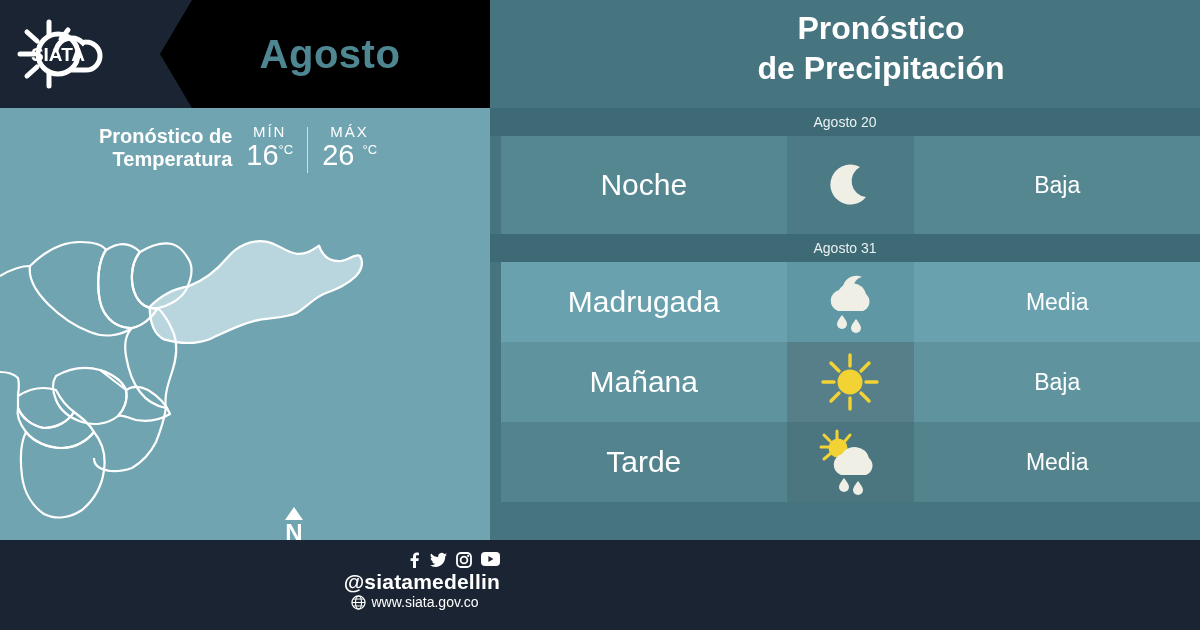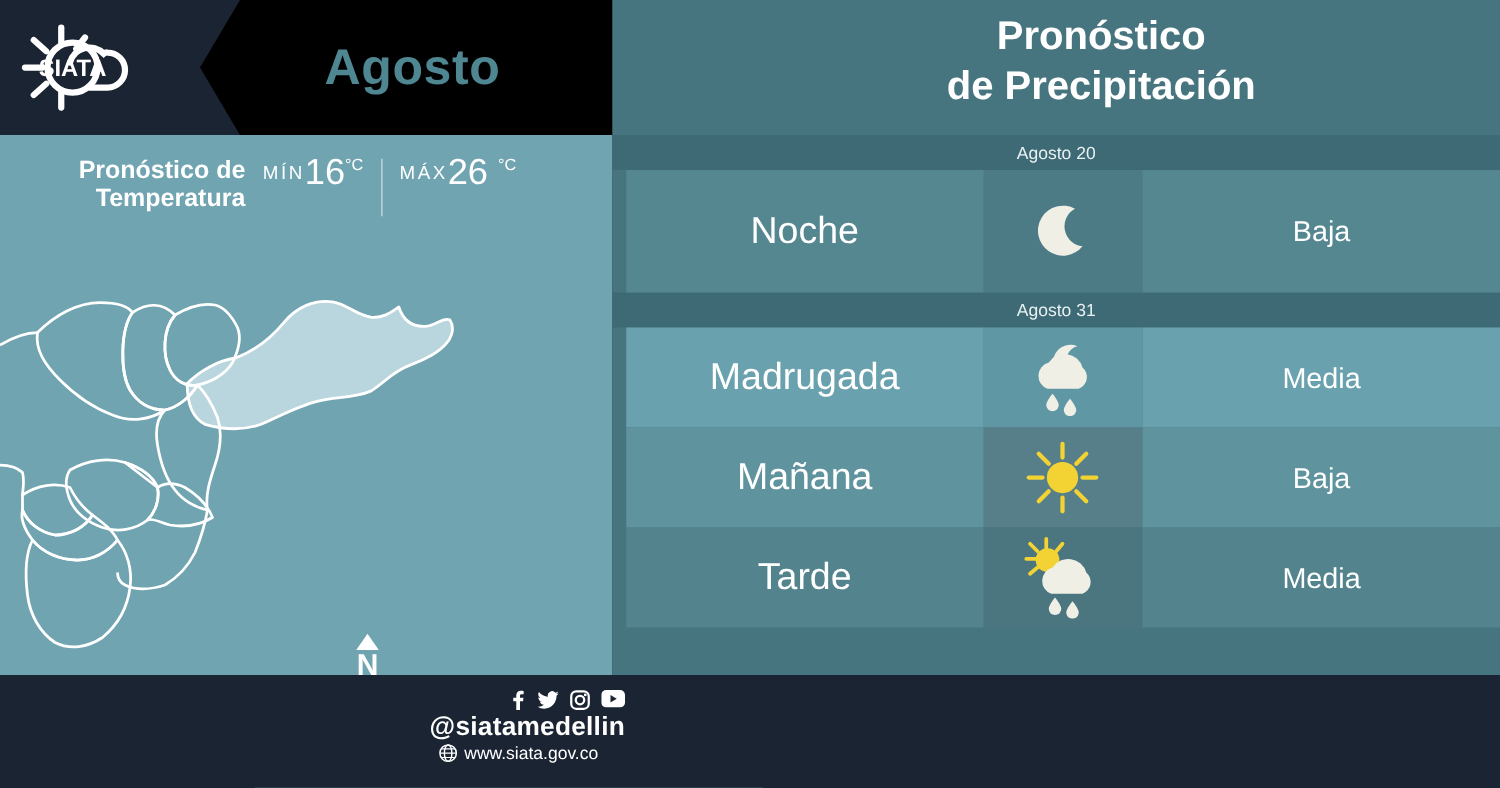--- a/index.html
+++ b/index.html
@@ -25,21 +25,21 @@
   .city-name{
     position:absolute;left:170px;top:0;width:320px;height:108px;
     display:flex;align-items:center;justify-content:center;
     color:#4e8792;font-size:40px;font-weight:bold;letter-spacing:.5px;
   }
 
   .temp-block{position:absolute;left:0;top:112px;width:490px;height:72px;
     display:flex;align-items:center;justify-content:center;}
   .temp-title{color:#ffffff;font-size:20px;font-weight:bold;line-height:1.15;text-align:right;}
   .temp-vals{display:flex;align-items:flex-start;color:#ffffff;}
-  .tv{display:flex;flex-direction:row;align-items:center;padding:0 14px;}
+  .tv{display:flex;flex-direction:column;align-items:center;padding:0 14px;}
   .tv .lbl{font-size:15px;letter-spacing:2px;font-weight:300;}
   .tv .num{font-size:29px;font-weight:300;line-height:1.1;}
   .tv .num sup{font-size:13px;vertical-align:super;letter-spacing:0;}
   .tdiv{width:1px;height:46px;background:rgba(255,255,255,.65);margin-top:4px;}
 
   .map-wrap{position:absolute;left:0;top:180px;width:490px;height:360px;}
   .map-wrap svg{display:block;width:490px;height:360px;}
   .north{position:absolute;left:276px;top:327px;width:36px;text-align:center;color:#fff;}
   .north .tri{width:0;height:0;margin:0 auto;border-left:9px solid transparent;
     border-right:9px solid transparent;border-bottom:13px solid #fff;}

